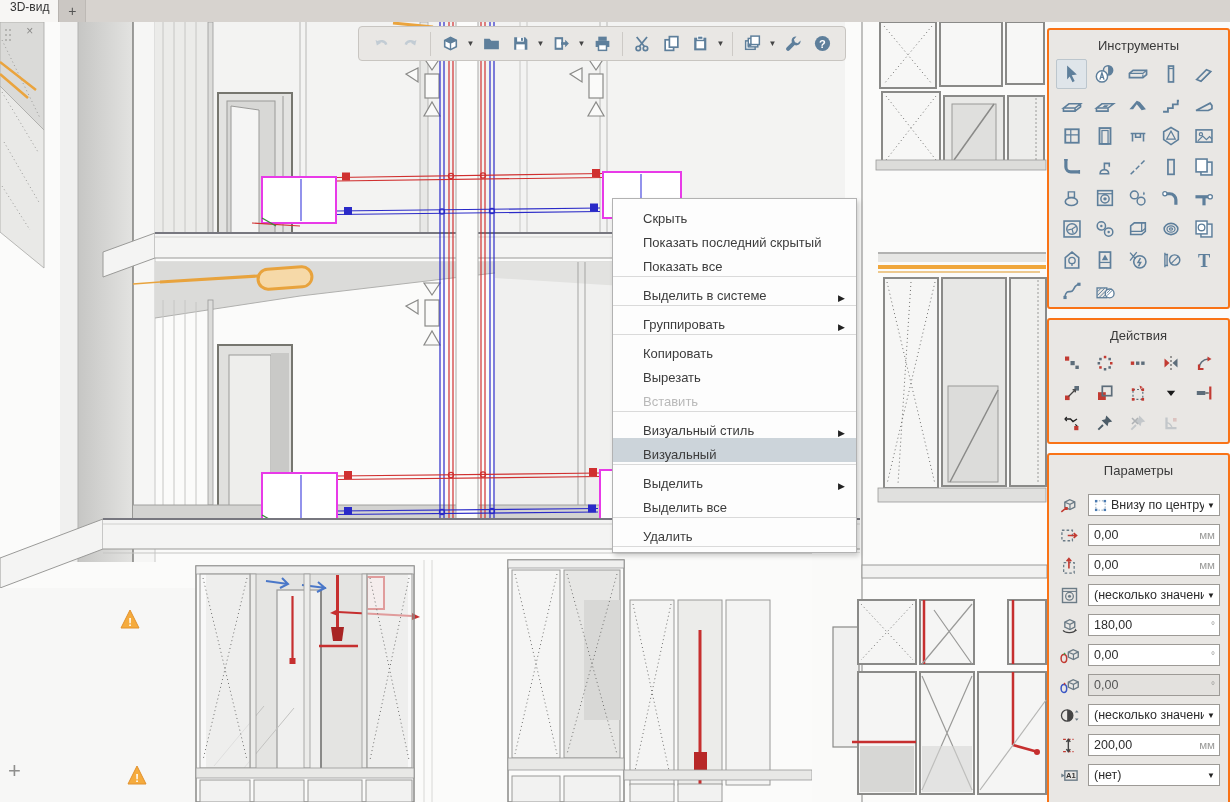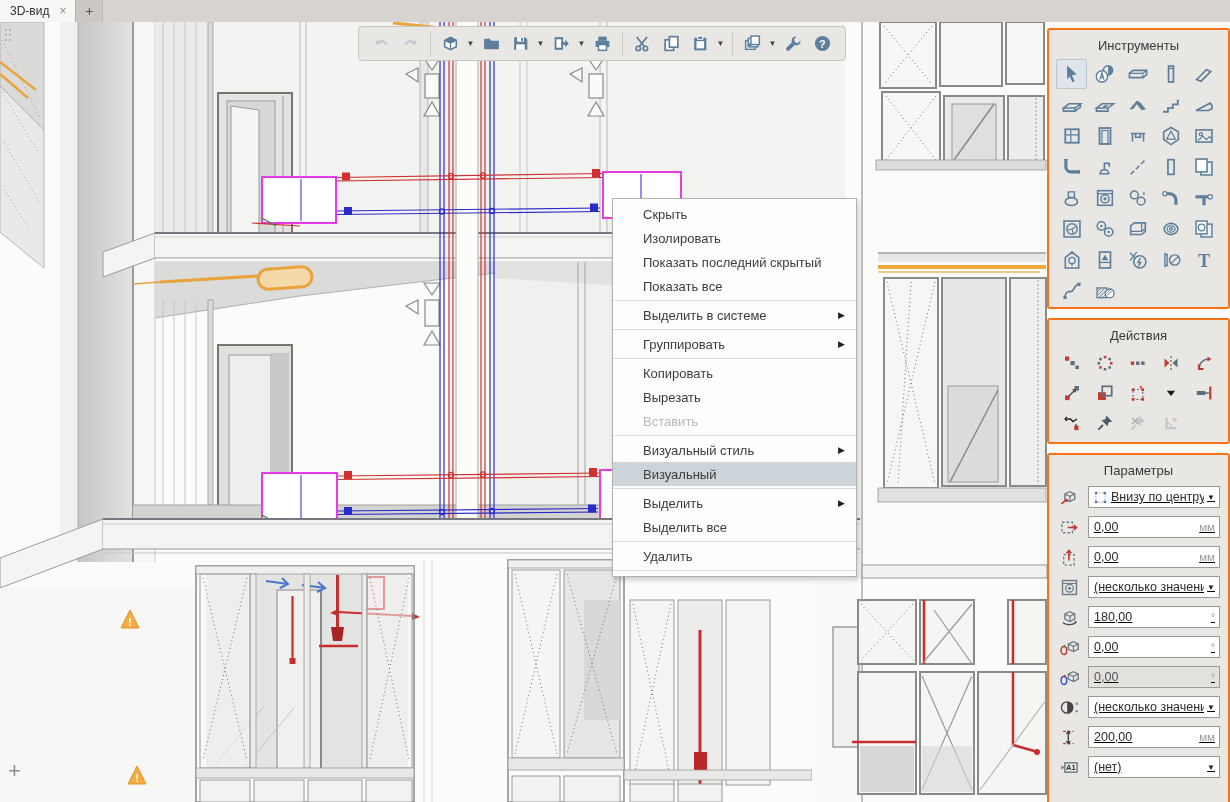--- a/index.html
+++ b/index.html
@@ -1,49 +1,49 @@
 <!DOCTYPE html>
 <html><head>
 <meta charset="utf-8">
 <style>
 * { margin:0; padding:0; box-sizing:border-box; }
 html,body { width:1230px; height:802px; overflow:hidden; font-family:"Liberation Sans",sans-serif; background:#fbfbfa; }
 #stage { position:relative; width:1230px; height:802px; }
 
 #tabbar { position:absolute; left:0; top:0; width:1230px; height:22px; background:#d7d3cf; display:flex; align-items:stretch; z-index:5; }
-.tab-active { background:#f7f6f4; border-right:1px solid #b8b4b0; display:flex; align-items:center; padding:0 9px 0 10px; gap:10px; font-size:12px; color:#333; }
+.tab-active { background:#f7f6f4; border-right:1px solid #b8b4b0; display:flex; align-items:center; padding:0 9px 0 10px; gap:10px; font-size:12px; color:#333;flex-direction:column; }
 .tab-close { color:#8a8a88; font-size:12px; cursor:default; }
 .tab-plus { width:27px; display:flex; align-items:center; justify-content:center; background:#cbc7c3; border-right:1px solid #bdb9b5; color:#555; font-size:14px; }
 
 #canvas { position:absolute; left:0; top:0; z-index:1; }
 
 #toolbar { position:absolute; left:358px; top:26px; height:35px; background:#e9e7e4; border:1px solid #c8c5c1; border-radius:4px; display:flex; align-items:center; padding:0 8px; z-index:10; }
 .tbtn { width:27px; height:27px; display:flex; align-items:center; justify-content:center; margin:0 1px; }
 .tbtn svg { width:19px; height:19px; }
 .tsep { width:1px; height:24px; background:#cdcac6; margin:0 5px; }
 .tcaret { width:11px; height:27px; display:flex; align-items:center; justify-content:center; font-size:8px; color:#444; margin-right:1px; }
 
 #ctxmenu { position:absolute; left:612px; top:198px; width:245px; background:#fdfdfd; border:1px solid #b2b2b2; box-shadow:2px 3px 5px rgba(0,0,0,.18); z-index:20; padding:3px 0; }
-.mi { height:24px; display:flex; align-items:center; padding-left:30px; padding-right:10px; font-size:13px; color:#3c3c3c; position:relative; }
+.mi { height:24px; display:flex; align-items:flex-end; padding-left:30px; padding-right:10px; font-size:13px; color:#3c3c3c; position:relative; }
 .mi.dis { color:#b9b9b9; }
 .mi.hl { background:#ccd4da; }
 .mi .arr { position:absolute; right:11px; font-size:9px; color:#222; }
 .msep { height:1px; background:#dadada; margin:2px 0; }
 
 .panel { position:absolute; left:1047px; width:183px; background:#e9e7e4; border:2px solid #f97316; border-radius:3px; z-index:10; }
 .ptitle { text-align:center; font-size:13px; color:#3a3a3a; padding-top:8px; }
 .icongrid { display:grid; grid-template-columns:repeat(5,1fr); padding:6px 7px 4px 7px; row-gap:1px; }
 .icell { width:31px; height:30px; display:flex; align-items:center; justify-content:center; border-radius:2px; }
 .icell svg { width:22px; height:22px; }
 .icell.sel { background:#dfe5ea; border:1px solid #bcc6cd; }
 .agrid { display:grid; grid-template-columns:repeat(5,1fr); padding:8px 7px 4px 7px; row-gap:6px; }
 .acell { width:31px; height:24px; display:flex; align-items:center; justify-content:center; }
 .acell svg { width:18px; height:18px; }
 
-.prow { display:flex; align-items:flex-start; padding:0 8px 0 8px; height:30px; gap:7px;text-decoration:underline; }
+.prow { display:flex; align-items:flex-end; padding:0 8px 0 8px; height:30px; gap:7px; }
 .picon { width:24px; height:22px; flex:none; display:flex; align-items:center; justify-content:center; }
 .picon svg { width:21px; height:21px; }
 .pfield { flex:1; height:22px; background:#fff; border:1px solid #9d9a96; display:flex; align-items:center; padding:0 4px 0 5px; font-size:12.5px; color:#2c2c2c; overflow:hidden; white-space:nowrap; }
 .pfield.dis { background:#e3e1de; color:#555; }
 .pfield .val { flex:1; overflow:hidden; }
 .pfield .unit { color:#9a9a98; font-size:11.5px; flex:none;margin-left:44px; }
 .pfield .deg { color:#9a9a98; font-size:10px; flex:none; }
 .pfield .caret { flex:none; font-size:8px; color:#222; margin-left:3px; }
 .pfield .gicon { flex:none; margin-right:4px; display:flex; }
 </style>
@@ -469,23 +469,20 @@
           <text x="9" y="13" text-anchor="middle" font-size="10.5" font-weight="bold" fill="#fff" font-family="Liberation Sans,sans-serif">?</text>
         </svg>
       </div>
     </div>
 
 <div id="ctxmenu">
       <div class="mi">
         <span>Скрыть</span>
       </div>
       <div class="mi">
-        <span>Изолировать</span>
-      </div>
-      <div class="mi">
         <span>Показать последний скрытый</span>
       </div>
       <div class="mi">
         <span>Показать все</span>
       </div>
       <div class="msep"></div>
       <div class="mi">
         <span>Выделить в системе</span>
         <span class="arr">▶</span>
       </div>

